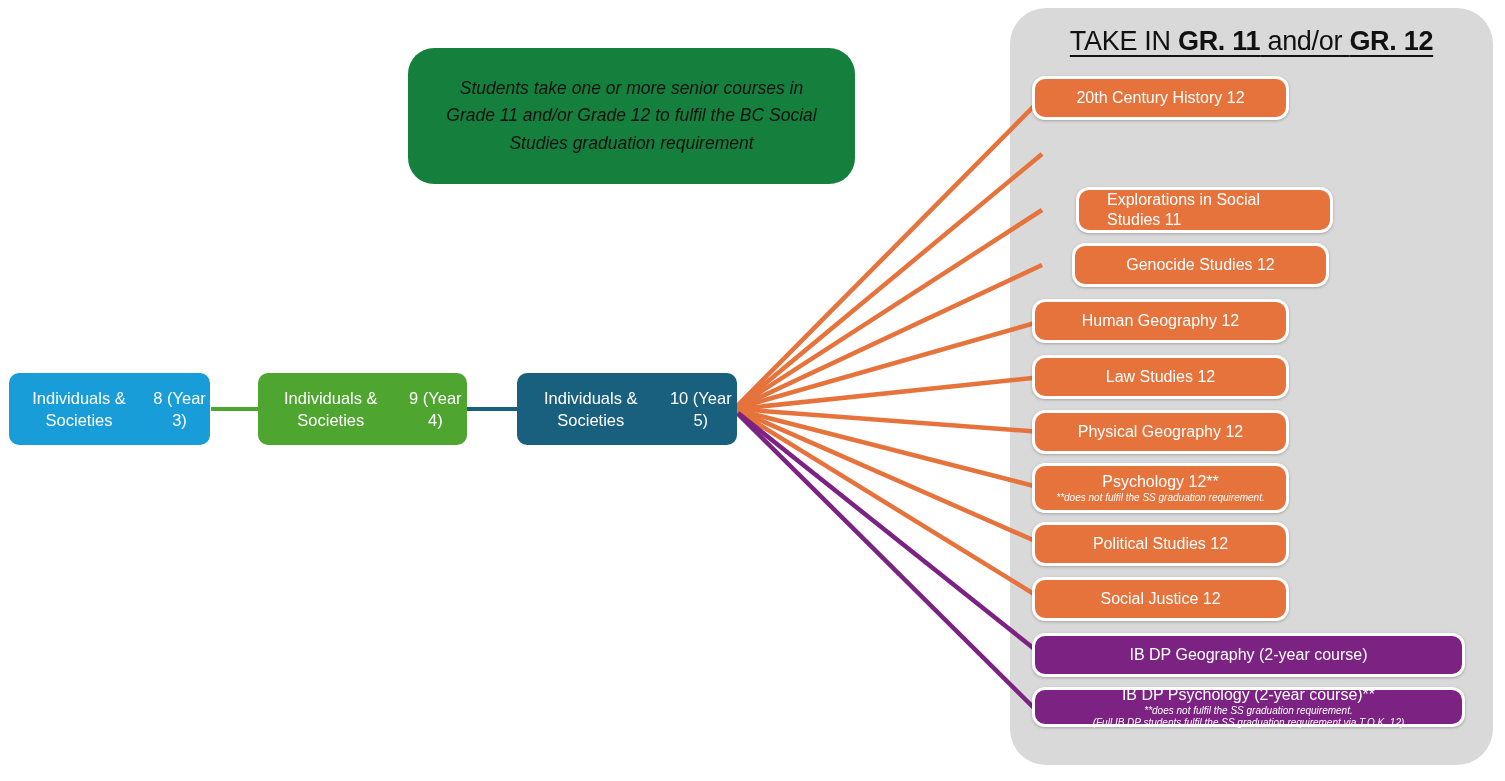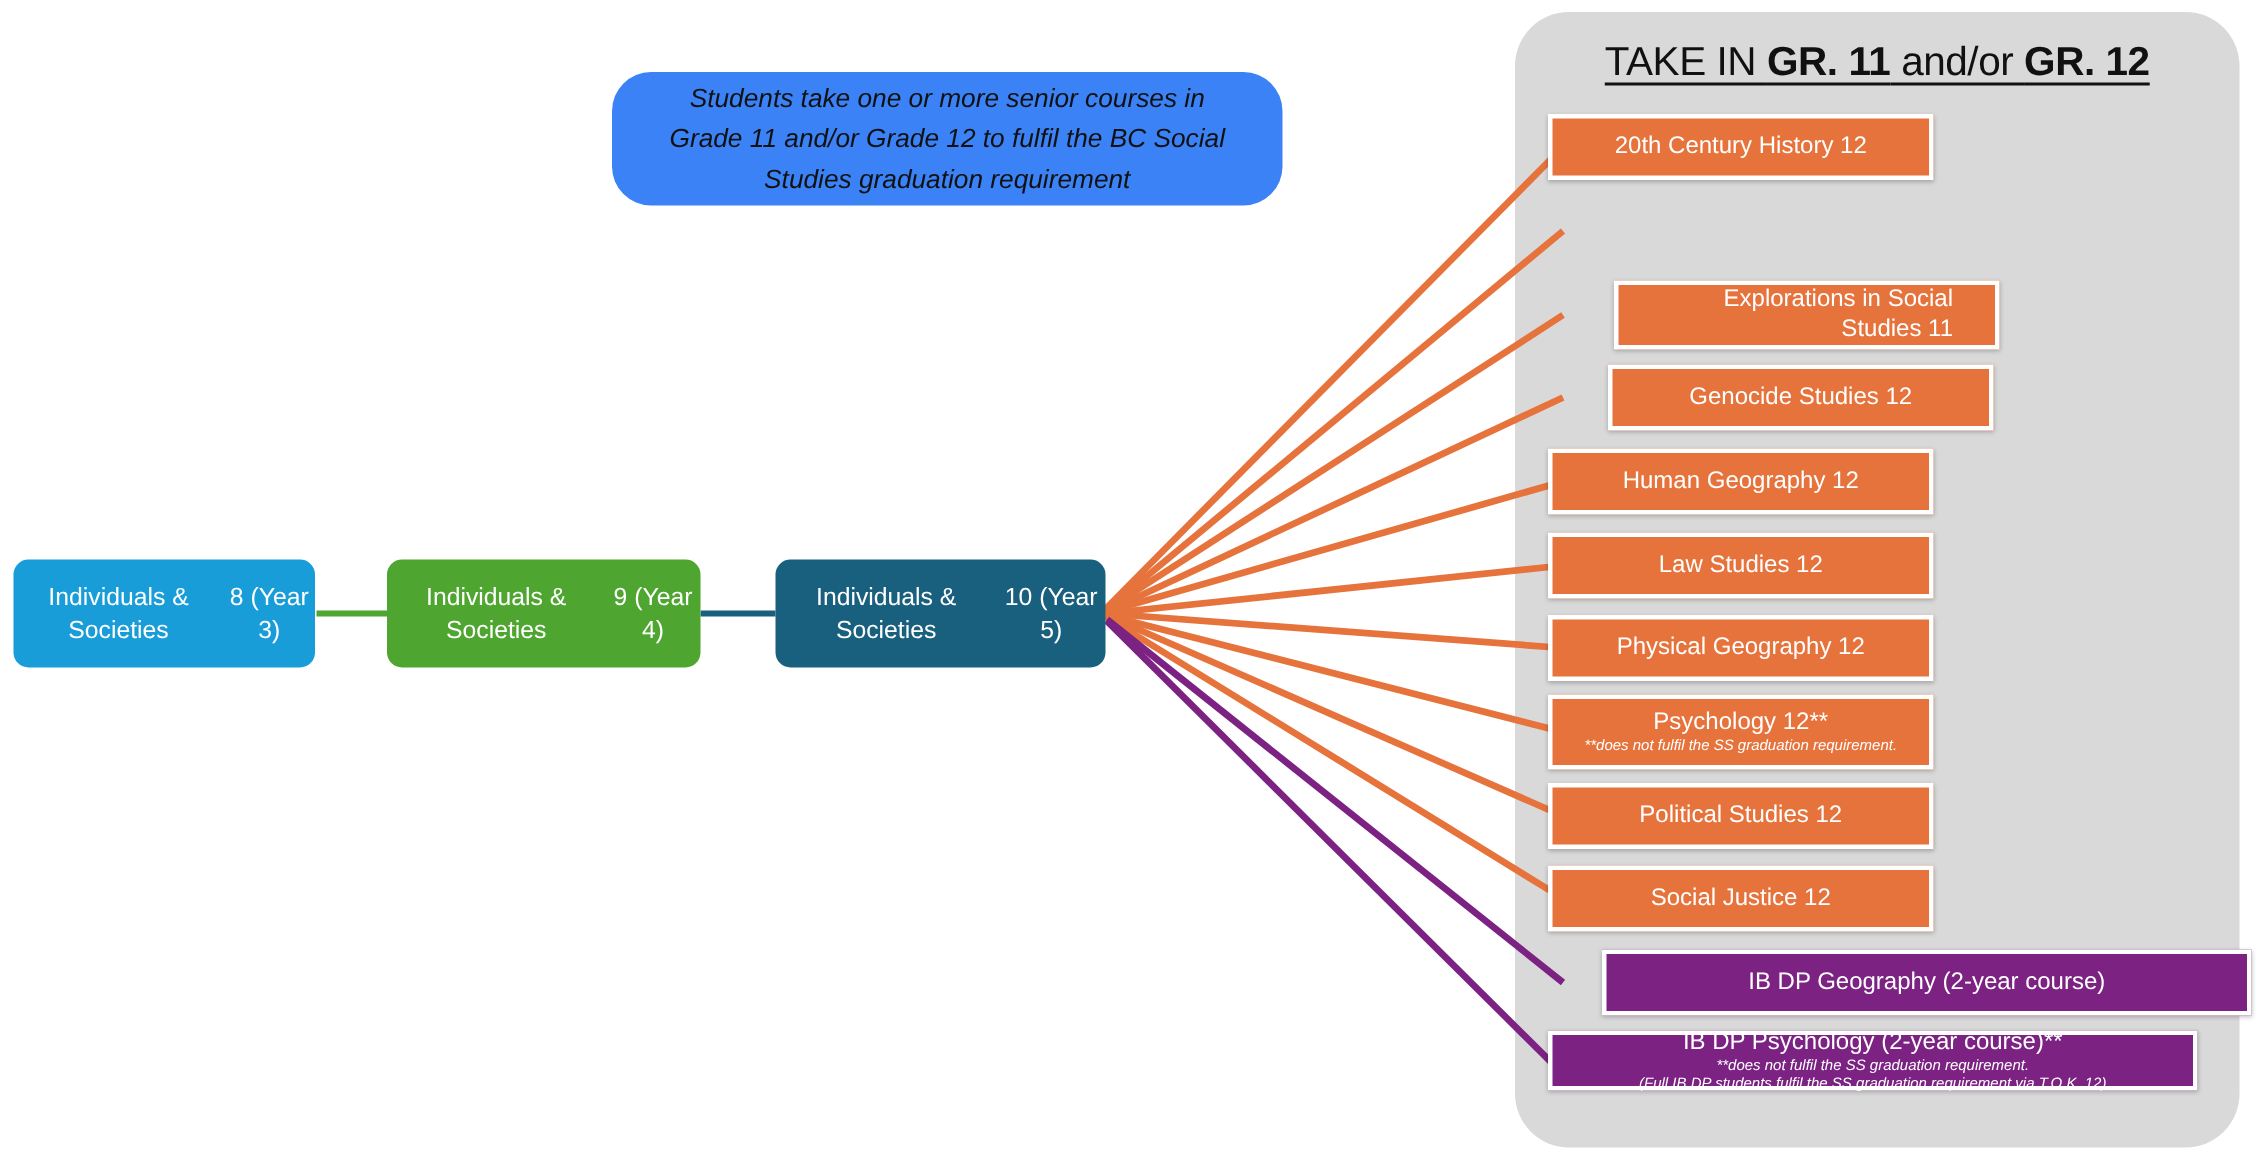--- a/index.html
+++ b/index.html
@@ -1,19 +1,19 @@
 <!DOCTYPE html>
 <html><head>
 <meta charset="utf-8">
 <style>
   html,body{margin:0;padding:0;background:#ffffff;font-family:"Liberation Sans",sans-serif;}
   #stage{position:relative;width:1505px;height:781px;background:#ffffff;overflow:hidden;}
 
   
-  .note{position:absolute;left:408px;top:48px;width:447px;height:89px;background:#3b82f6;
+  .note{position:absolute;left:408px;top:48px;width:447px;height:136px;background:#15803d;
         border-radius:26px;display:flex;align-items:center;justify-content:center;}
   .note p{margin:0;padding:6px 26px;font-size:17.5px;line-height:1.55;font-style:italic;
         color:#111;text-align:center;}
 
   
   .panel{position:absolute;left:1010px;top:8px;width:483px;height:757px;background:#d9d9d9;
         border-radius:36px;}
   .panel-title{position:absolute;left:1010px;top:26px;width:483px;text-align:center;
         font-size:27px;color:#111;letter-spacing:-0.3px;
         text-decoration:underline;text-underline-offset:5px;}
@@ -22,23 +22,23 @@
   
   svg.lines{position:absolute;left:0;top:0;z-index:2;pointer-events:none;}
 
   
   .pbox{position:absolute;z-index:3;border-radius:10px;display:flex;flex-direction:row;
         align-items:center;justify-content:center;color:#fff;font-size:16.5px;line-height:1.35;
         text-align:center;}
 
   
   .course{position:absolute;z-index:3;left:1032px;width:257px;box-sizing:border-box;
-        background:#e6733c;border:3px solid #fff;border-radius:0;
+        background:#e6733c;border:3px solid #fff;border-radius:13px;
         display:flex;flex-direction:column;align-items:center;justify-content:center;
-        color:#fff;font-size:16px;line-height:1.25;text-align:right;
+        color:#fff;font-size:16px;line-height:1.25;text-align:left;
         box-shadow:0 1px 3px rgba(0,0,0,0.25);}
   .course.ib{background:#7b2282;width:433px;}
   .course .subnote{font-size:10px;font-style:italic;line-height:1.25;font-weight:normal;}
 </style>
 </head>
 <body>
 
 <div id="stage">
 
   <div class="panel"></div>
@@ -108,21 +108,21 @@
     <span>Psychology 12**</span>
     <span class="subnote">**does not fulfil the SS graduation requirement.</span>
   </div>
   <div class="course" style="top:522px;height:44px;">
     <span>Political Studies 12</span>
   </div>
   <div class="course" style="top:577px;height:44px;">
     <span>Social Justice 12</span>
   </div>
 
-  <div class="course ib" style="top:633px;height:44px;margin-left:36px;">
+  <div class="course ib" style="top:633px;height:44px;">
     <span>IB DP Geography (2-year course)</span>
   </div>
   <div class="course ib" style="top:687px;height:40px;">
     <span>IB DP Psychology (2-year course)**</span>
     <span class="subnote">**does not fulfil the SS graduation requirement.</span>
     <span class="subnote">(Full IB DP students fulfil the SS graduation requirement via T.O.K. 12)</span>
   </div>
 
 </div>
 

